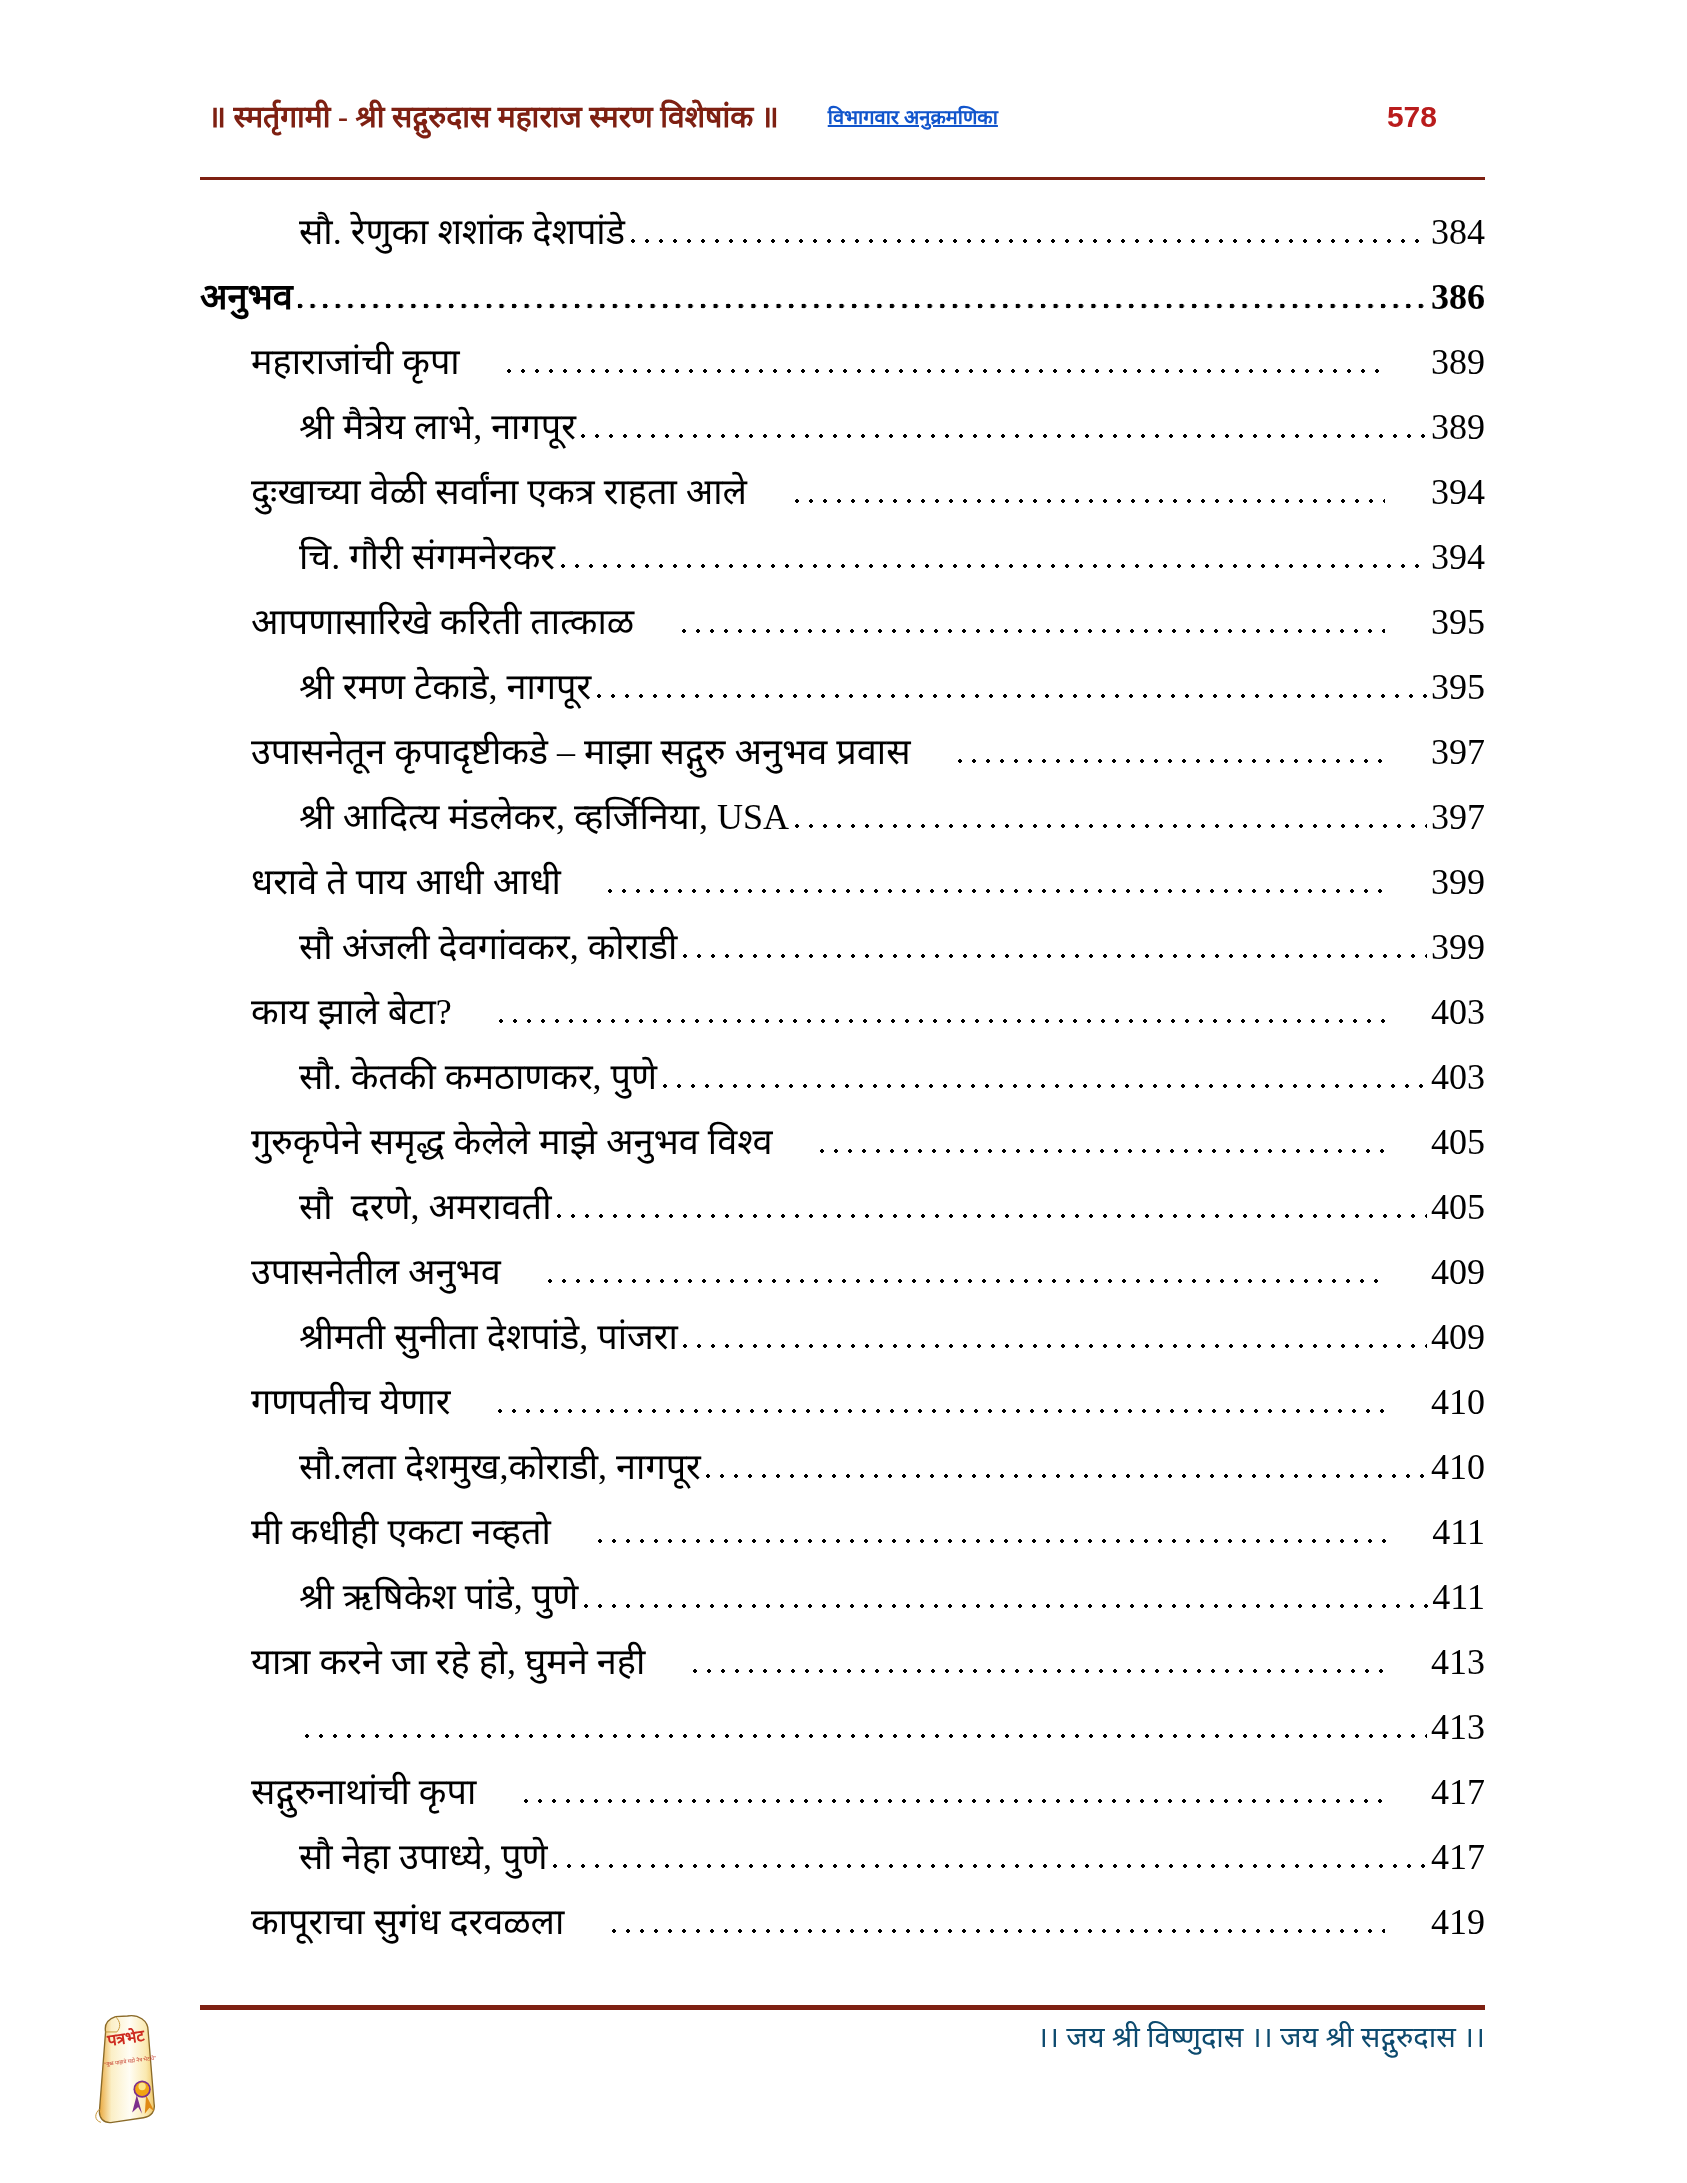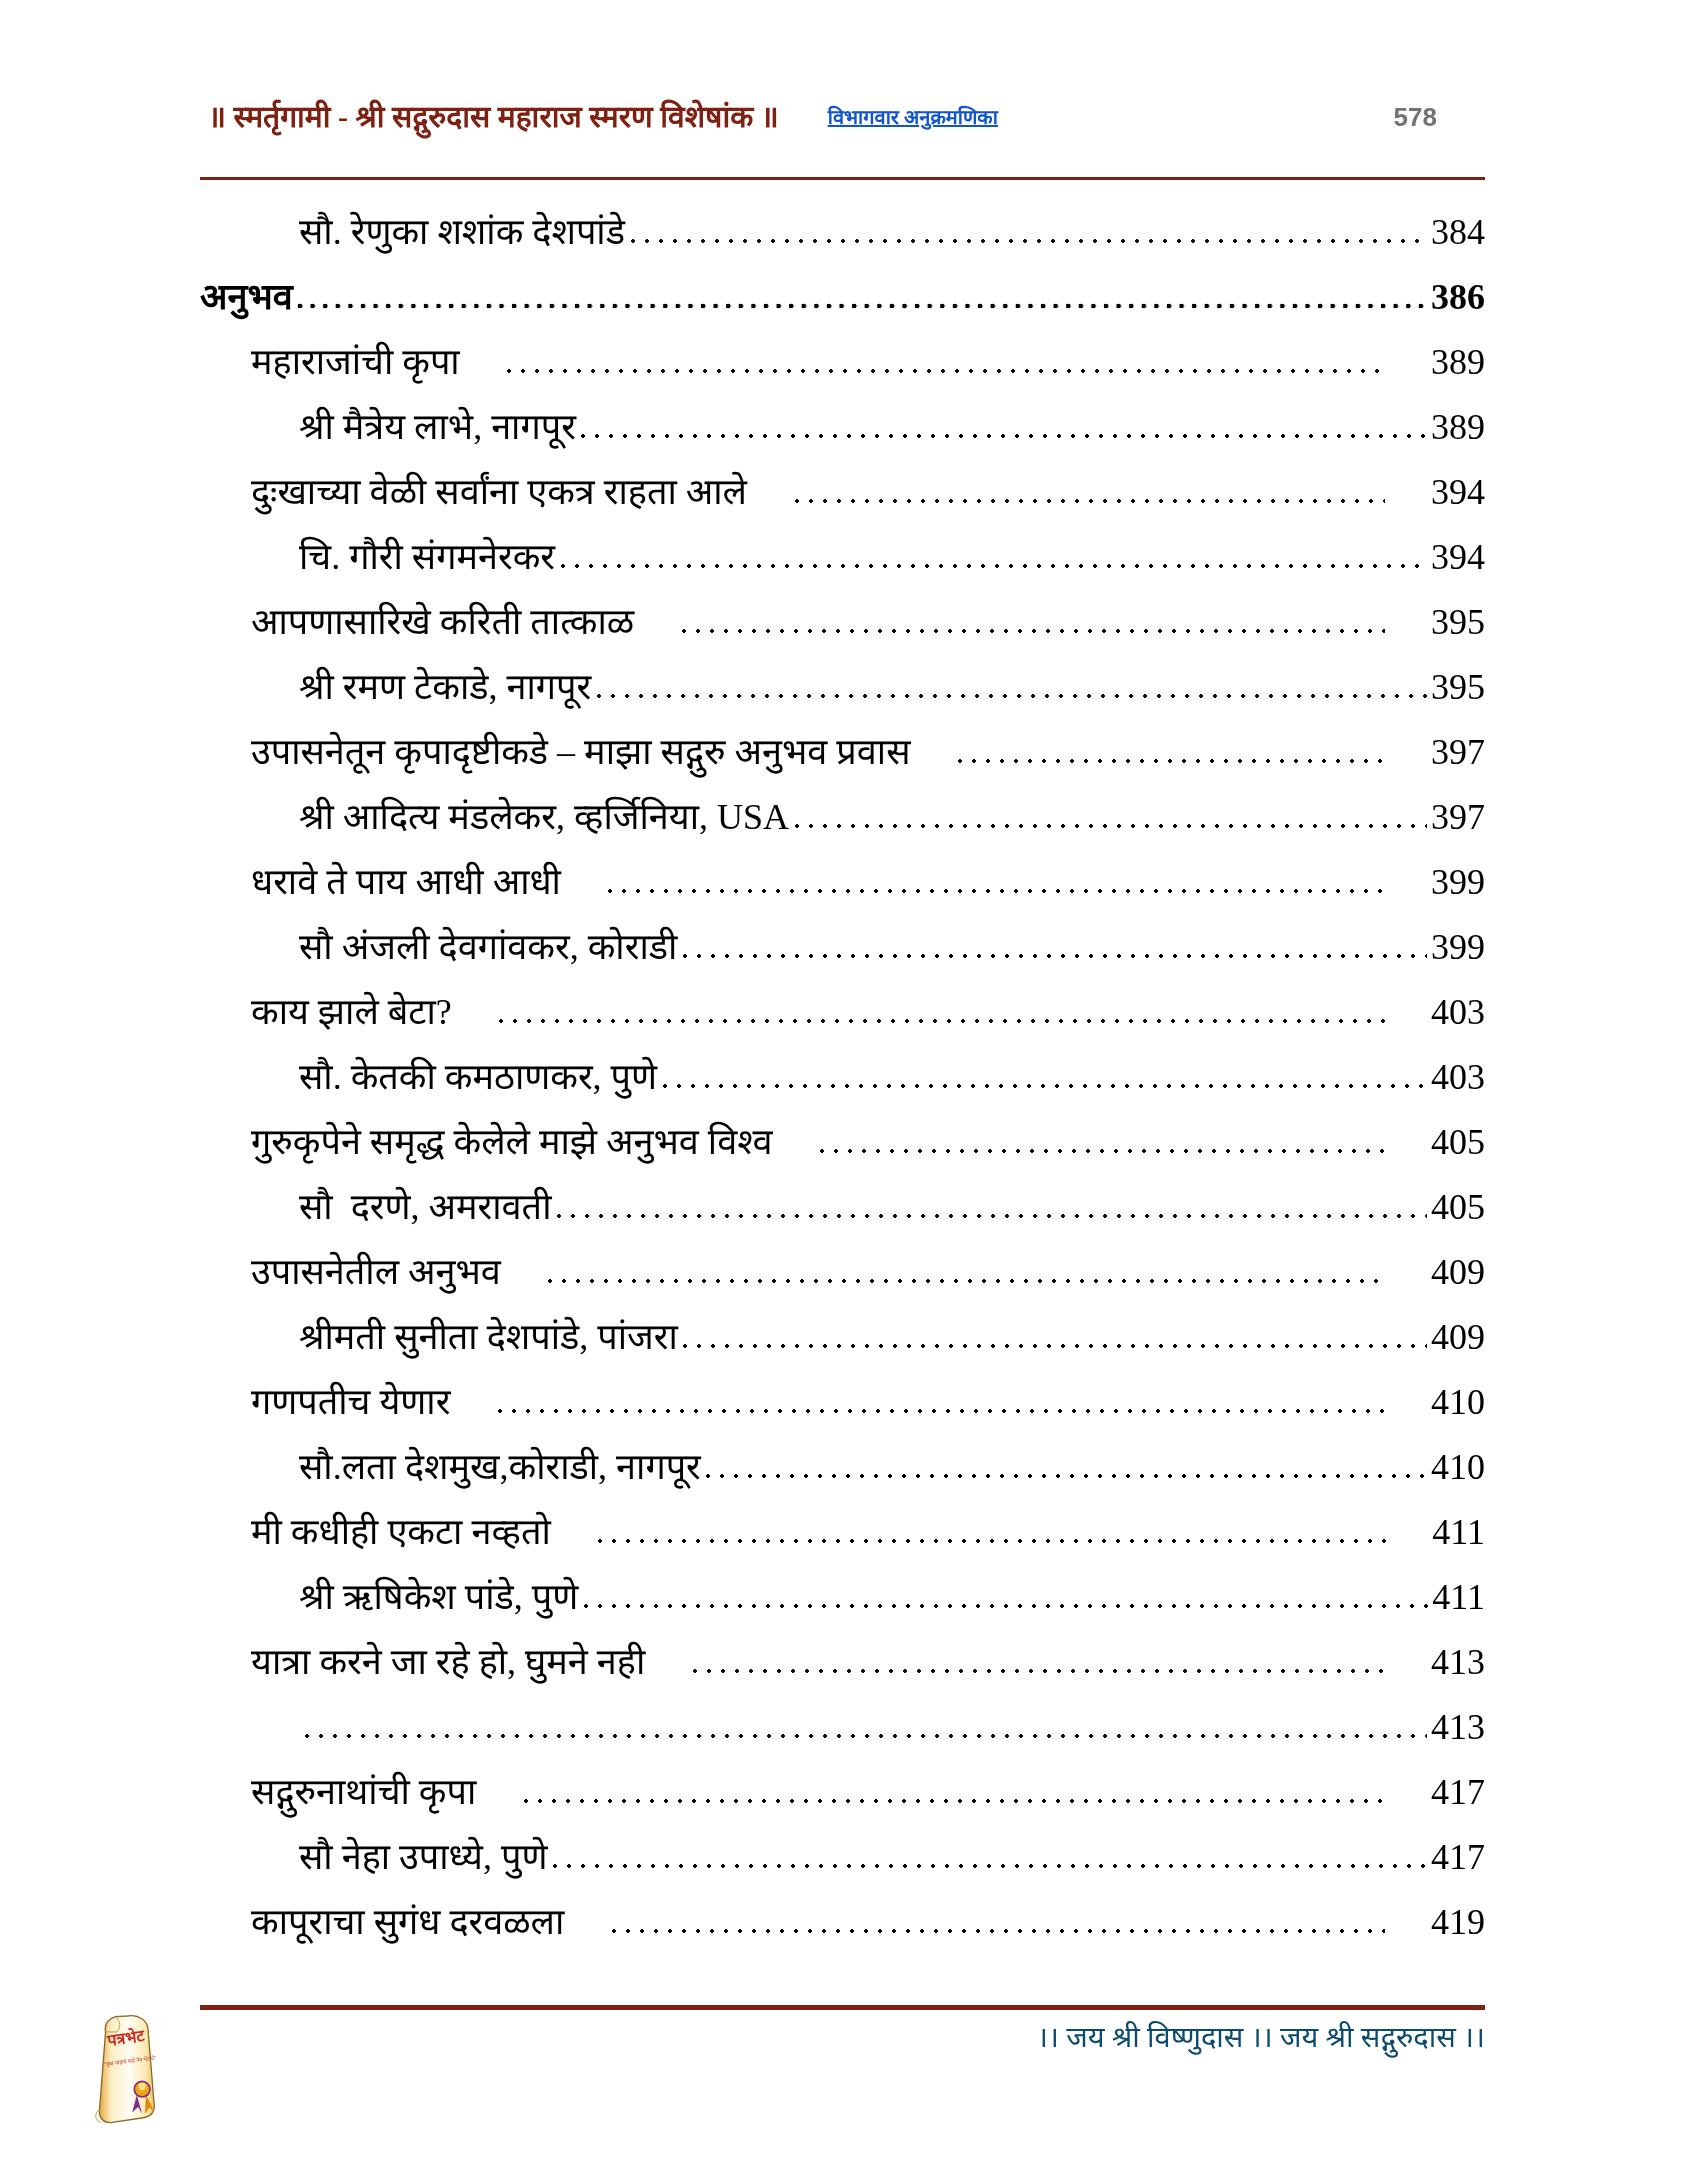--- a/index.html
+++ b/index.html
@@ -20,21 +20,21 @@
     font-weight:bold;font-size:30px;color:#7E2012;white-space:pre;
   }
   .hdr-link{
     font-weight:bold;font-size:20px;color:#1155CC;
     text-decoration:underline;text-decoration-thickness:2px;
     margin-left:49px;white-space:pre;cursor:pointer;
   }
   .hdr-num{
     margin-left:auto;margin-right:48px;
     font-family:"Liberation Sans","DejaVu Sans",sans-serif;
-    font-weight:bold;font-size:26px;color:#737373;
+    font-weight:bold;font-size:30px;color:#b91c1c;
   }
   .rule{position:absolute;left:200px;right:202px;background:#7E2012;}
   .rule.top{top:177px;height:3.3px;}
   .rule.bottom{top:2005px;height:4.6px;}
 
   
   .toc{position:absolute;left:200px;right:202px;top:200px;}
   .toc-row{
     display:flex;align-items:baseline;
     height:65px;line-height:65px;font-size:36px;color:#000;text-align:right;

